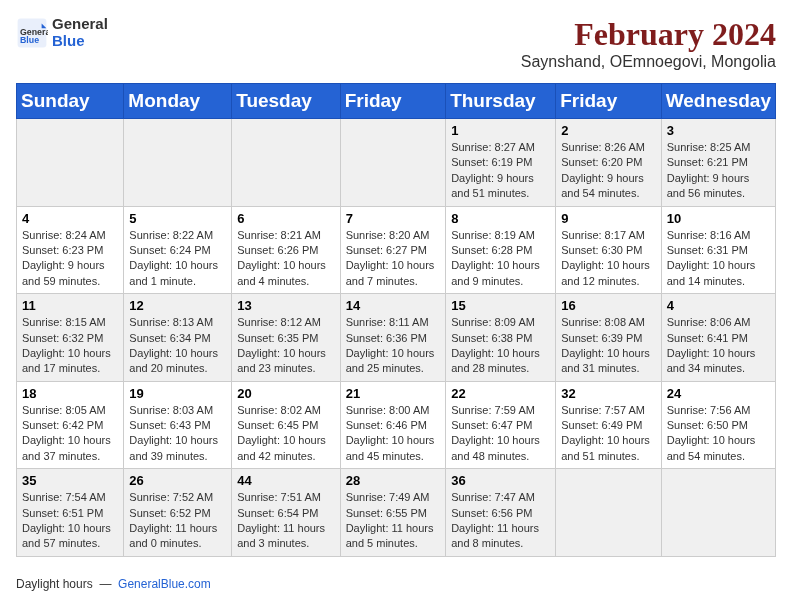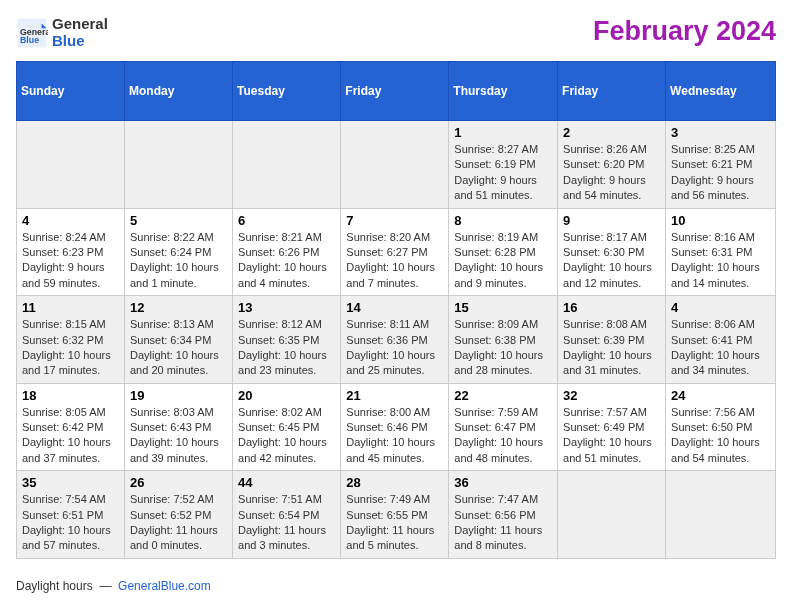--- a/index.html
+++ b/index.html
@@ -32,40 +32,41 @@
     .logo-text span:first-child { color: #333; }
     .logo-blue { color: #2563d4; }
     .logo-icon {
       width: 32px;
       height: 32px;
     }
     .title-area {
       text-align: right;
     }
     .title-area h1 {
-      font-size: 27px;
+      font-size: 32px;
       font-weight: bold;
-      color: #a21caf;
+      color: #7f1d1d;
+      font-family: Liberation Serif, serif;
     }
     .title-area h2 {
       font-size: 16px;
       font-weight: normal;
       color: #333;
     }
     table {
       width: 100%;
       border-collapse: collapse;
       font-size: 11.5px;
     }
     thead tr th {
       background-color: #2563d4;
       color: #fff;
-      padding: 22px 4px;
+      padding: 6px 4px;
       text-align: left;
-      font-size: 12px;
+      font-size: 19px;
       font-weight: bold;
       border: 1px solid #1a50b8;
     }
     tbody tr td {
       border: 1px solid #ccc;
       vertical-align: top;
       padding: 4px 5px;
       height: 80px;
       width: 113px;
     }
@@ -106,20 +107,21 @@
       <text x="5" y="33" font-size="11" font-weight="bold" fill="#2563d4">Blue</text>
       <polygon points="32,8 38,14 32,14" fill="#2563d4"></polygon>
     </svg>
     <div class="logo-text">
       <span>General</span>
       <span class="logo-blue">Blue</span>
     </div>
   </div>
   <div class="title-area">
     <h1>February 2024</h1>
+    <h2>Saynshand, OEmnoegovi, Mongolia</h2>
   </div>
 </div>
 
 <table>
   <thead>
     <tr>
     <th>Sunday</th>
         <th>Monday</th>
         <th>Tuesday</th>
         <th>Friday</th>

